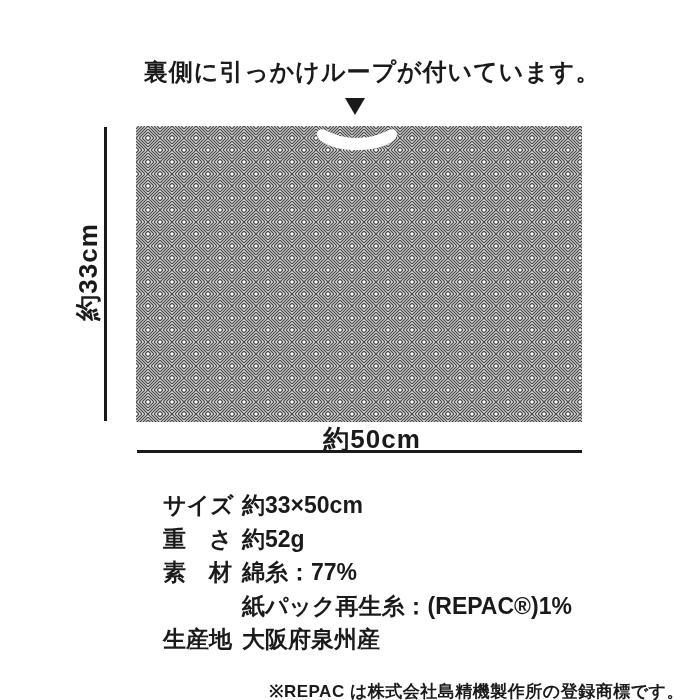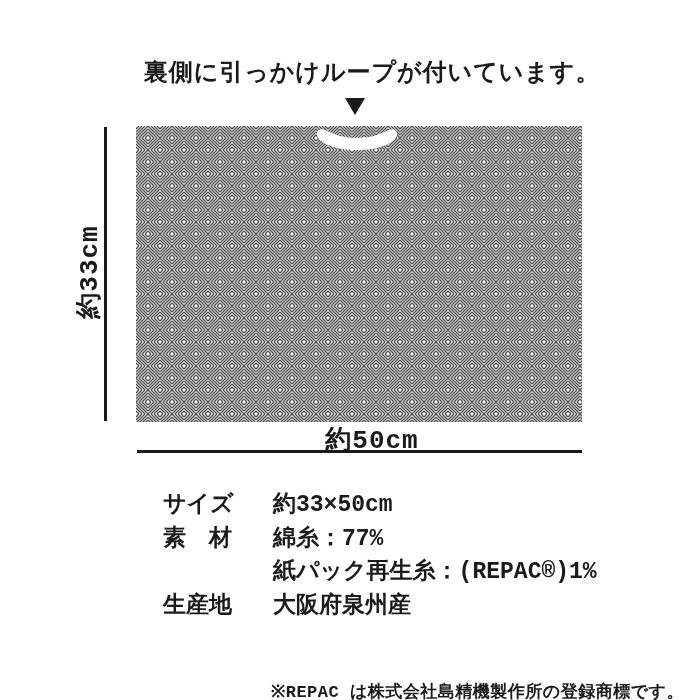--- a/index.html
+++ b/index.html
@@ -4,21 +4,21 @@
 <style>
   * { margin: 0; padding: 0; box-sizing: border-box; }
   html, body { background: #ffffff; }
   .canvas {
     position: relative;
     width: 688px;
     height: 700px;
     background: #ffffff;
     overflow: hidden;
     color: #1a1a1a;
-    font-family: Liberation Mono, monospace;
+    font-family: Liberation Sans, sans-serif;
     font-weight: 700;
   }
   .loop-note {
     position: absolute;
     left: 44px;
     top: 56px;
     width: 656px;
     text-align: center;
     font-size: 24px;
     letter-spacing: 1px;
@@ -88,21 +88,21 @@
     font-size: 23px;
     line-height: 28px;
     white-space: nowrap;
   }
   .spec-label {
     width: 66px;
     flex: none;
     white-space: nowrap;
   }
   .spec-value {
-    margin-left: 44px;
+    margin-left: 13px;
     white-space: nowrap;
   }
   .footnote {
     position: absolute;
     right: 4px;
     top: 671px;
     font-size: 17px;
     letter-spacing: 0.5px;
     white-space: nowrap;
     margin-top: 8px;
@@ -139,20 +139,24 @@
   <div class="width-label">約50cm</div>
 
   <div class="dim-line-horizontal"></div>
 
   <div class="specs">
     <div class="spec-row">
       <div class="spec-label">サイズ</div>
       <div class="spec-value">約33×50cm</div>
     </div>
     <div class="spec-row">
+      <div class="spec-label">重　さ</div>
+      <div class="spec-value">約52g</div>
+    </div>
+    <div class="spec-row">
       <div class="spec-label">素　材</div>
       <div class="spec-value">綿糸：77%</div>
     </div>
     <div class="spec-row">
       <div class="spec-label"></div>
       <div class="spec-value">紙パック再生糸：(REPAC®)1%</div>
     </div>
     <div class="spec-row">
       <div class="spec-label">生産地</div>
       <div class="spec-value">大阪府泉州産</div>

